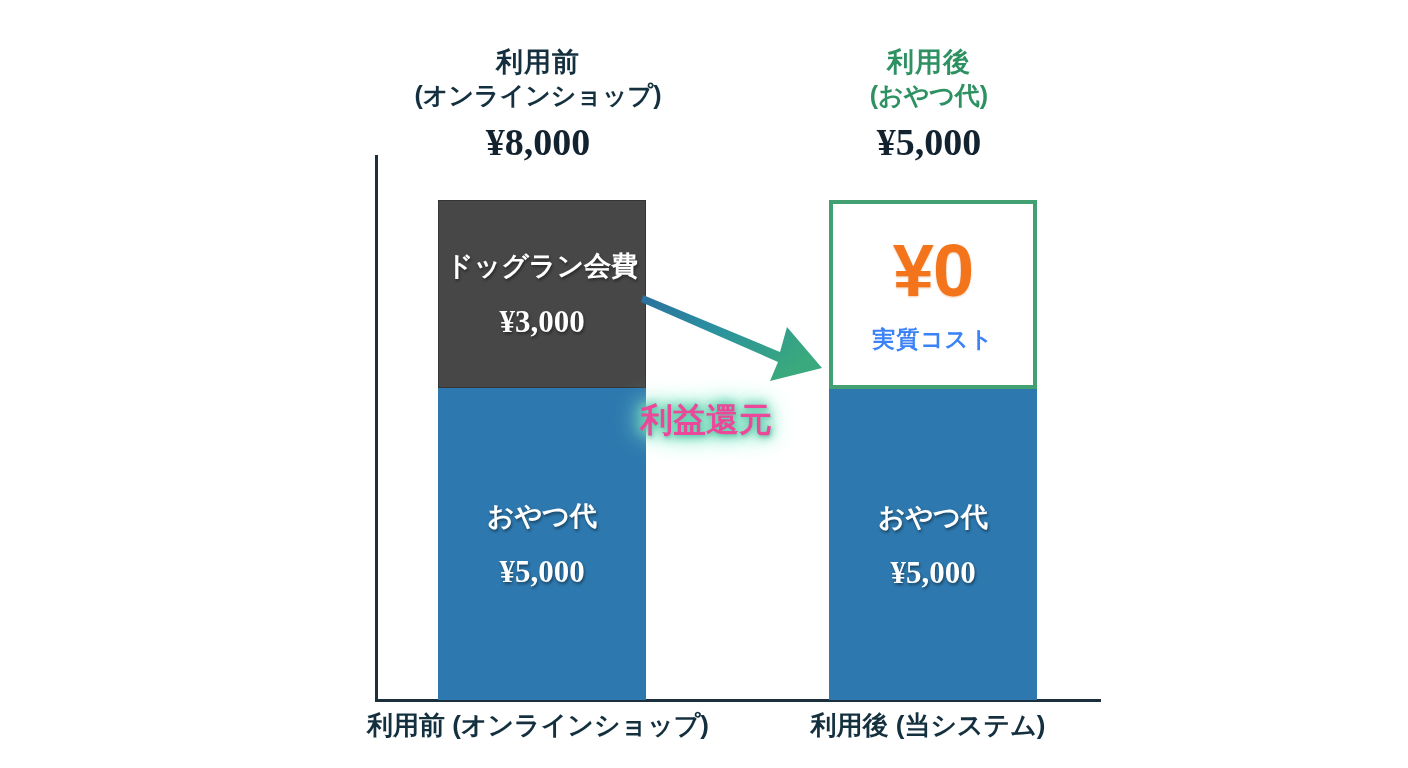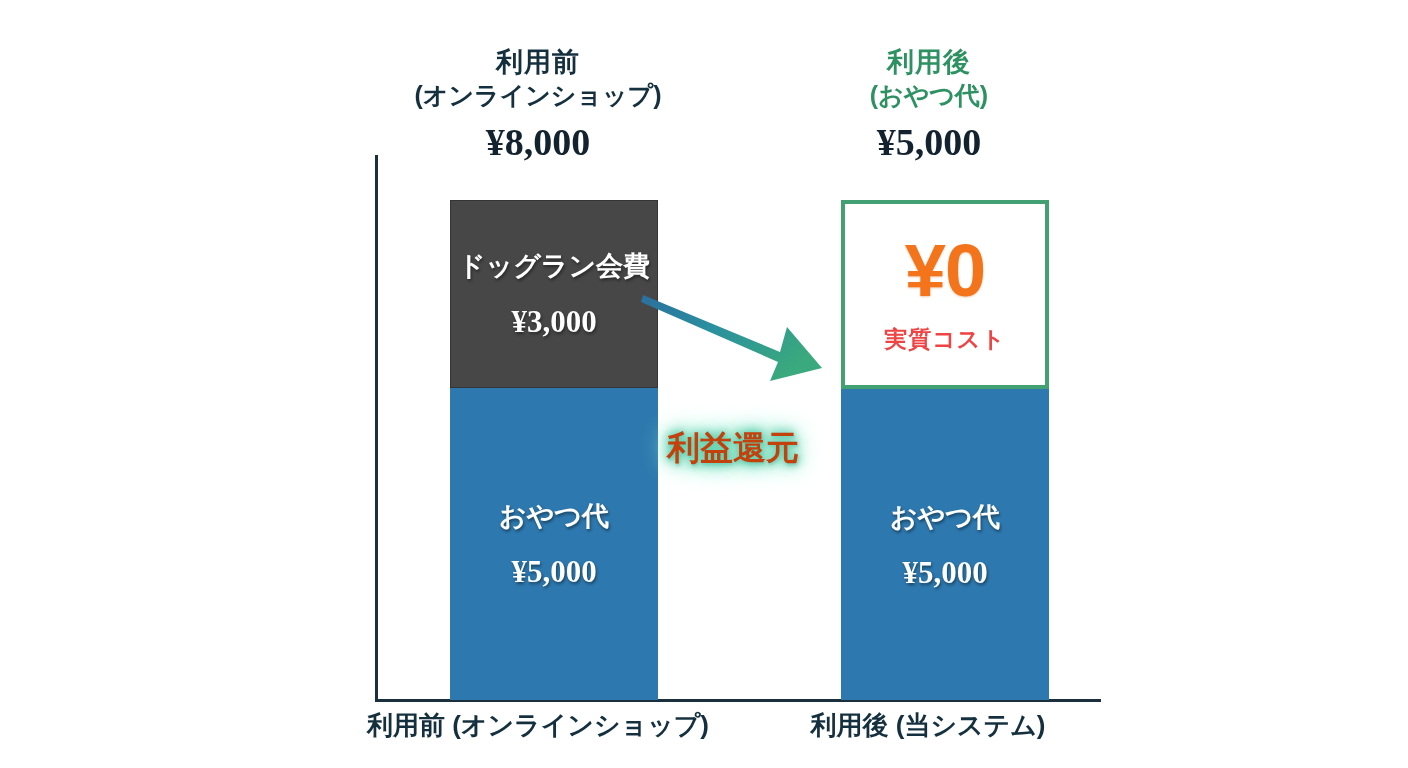--- a/index.html
+++ b/index.html
@@ -89,21 +89,21 @@
   
   .bar-col {
     position: absolute;
     width: 208px;
   }
   #bar-before { left: 434px; top: 200px; height: 500px; }
   #bar-after  { left: 825px; top: 200px; height: 500px; }
 
   .seg {
     position: absolute;
-    left: 16px;
+    left: 4px;
     width: 208px;
     box-sizing: border-box;
     display: flex;
     flex-direction: column;
     align-items: center;
     justify-content: center;
   }
   .seg-gray {
     top: 0;
     height: 188px;
@@ -149,50 +149,49 @@
     font-weight: bold;
     color: #f3741a;
     line-height: 1;
     letter-spacing: -1px;
     text-shadow: 0 1px 2px rgba(200,90,0,0.30);
     font-family: "Liberation Sans", "DejaVu Sans", sans-serif;
   }
   .zero-caption {
     font-size: 23px;
     font-weight: bold;
-    color: #ef4444;
+    color: #3b82f6;
     margin-top: 16px;
     letter-spacing: 1px;
     white-space: nowrap;
   }
 
   
   #arrow-svg {
     position: absolute;
     left: 630px;
     top: 280px;
     width: 200px;
     height: 115px;
     pointer-events: none;
   }
   #annotation-label {
     position: absolute;
     left: 640px;
     top: 400px;
     width: 186px;
-    text-align: center;
+    text-align: left;
     font-size: 33px;
     font-weight: bold;
     line-height: 1.22;
-    color: #c2410c;
+    color: #ec4899;
     text-shadow:
       0 0 10px #5fcfae, 0 0 10px #5fcfae,
       0 0 18px #7adcbd, 0 0 24px #8fe5c9,
       0 0 30px #a9ecd6, 1px 2px 3px rgba(0,90,70,0.35);
-    margin-top: 28px;
   }
   #annotation-label span { display: block; }
 
   
   .tick-label {
     position: absolute;
     top: 708px;
     text-align: center;
     font-size: 26px;
     font-weight: bold;

